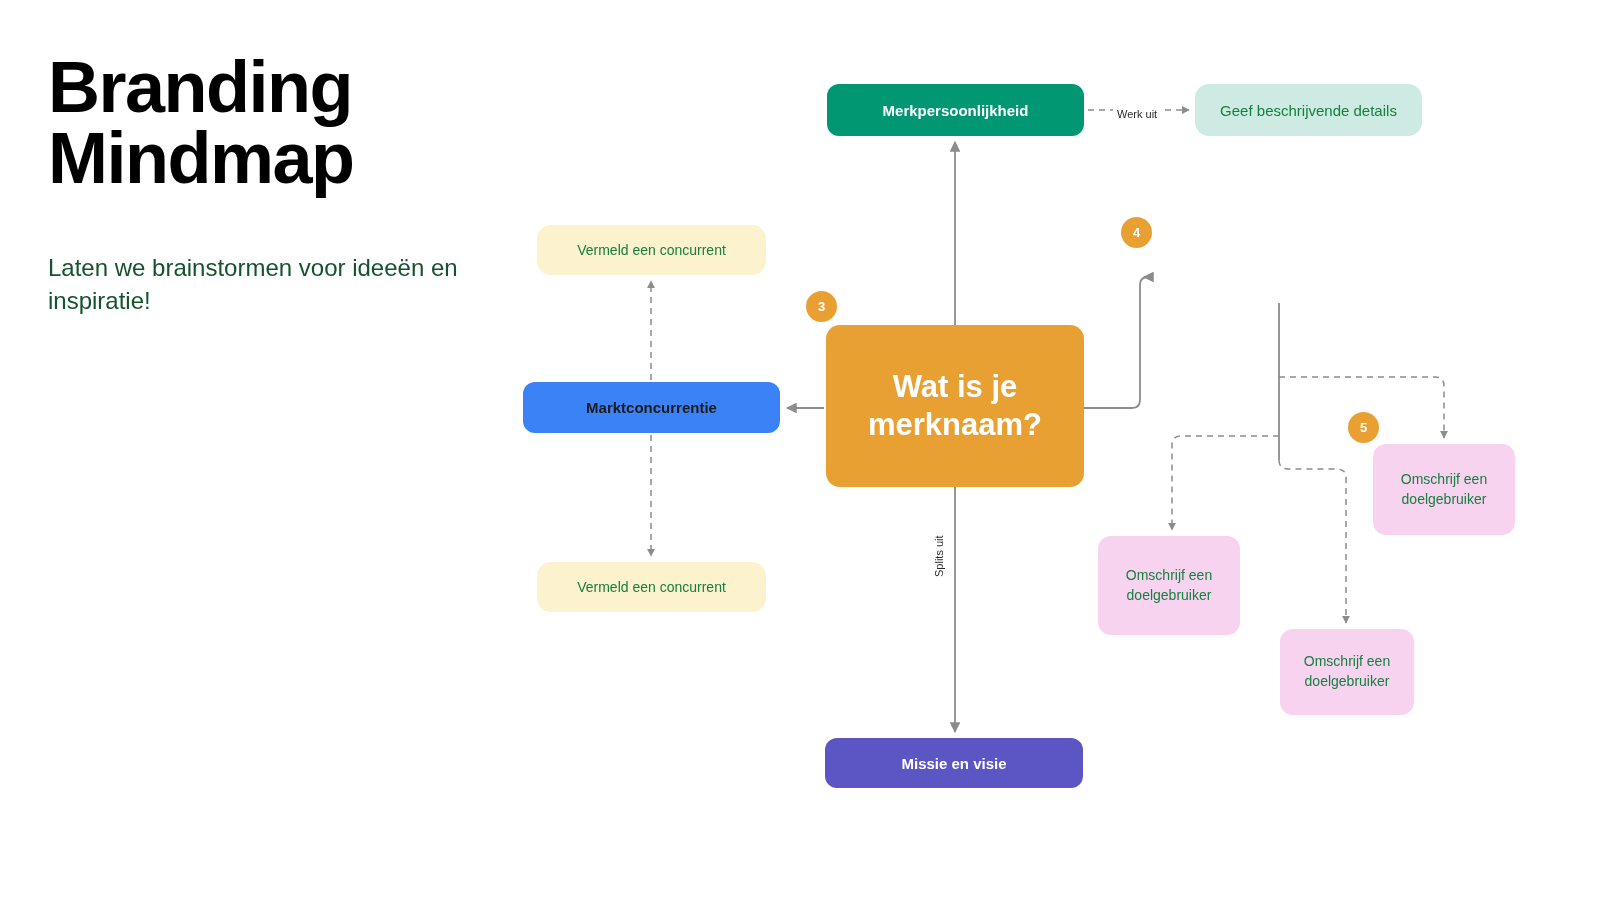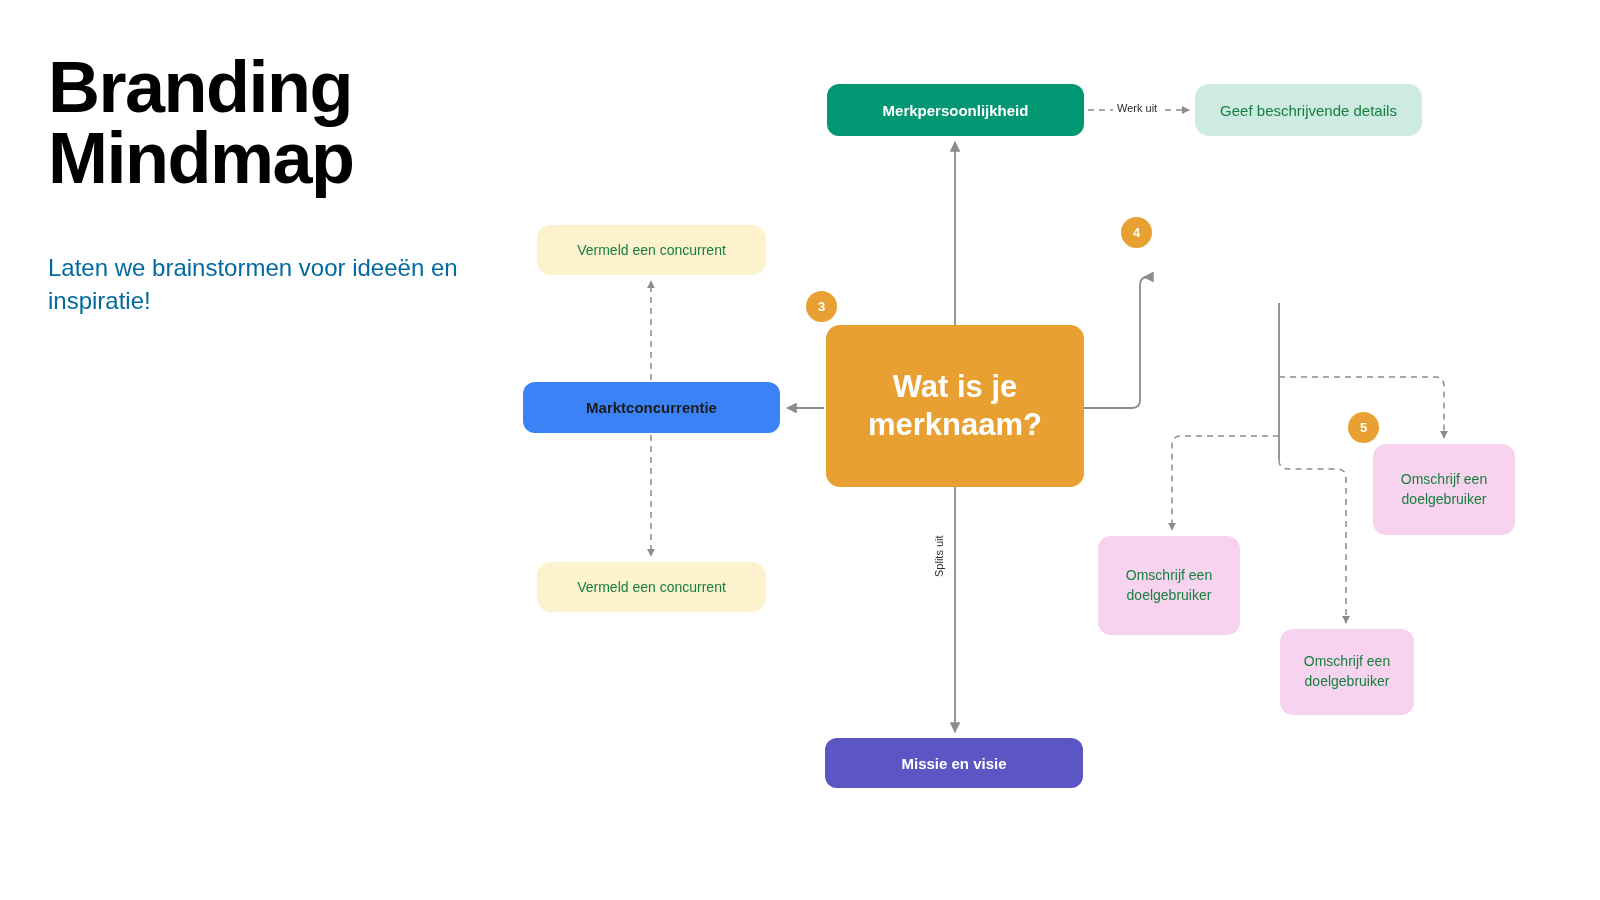--- a/index.html
+++ b/index.html
@@ -35,21 +35,21 @@
     font-weight: bold;
     letter-spacing: -1.5px;
     color: #000000;
     margin: 0;
     white-space: pre-line;
   }
   #page-subtitle {
     margin-top: 58px;
     font-size: 24px;
     line-height: 1.38;
-    color: #0369a1;
+    color: #14532d;
     font-weight: 400;
   }
 
   
   #connectors {
     position: absolute;
     left: 0;
     top: 0;
     width: 1600px;
     height: 900px;
@@ -174,21 +174,21 @@
   
   .edge-label {
     position: absolute;
     font-size: 11px;
     color: #2b2b2b;
     background: #ffffff;
     padding: 0 4px;
     z-index: 4;
     white-space: nowrap;
   }
-  #edge-label-werk-uit { left: 1113px; top: 102px; }
+  #edge-label-werk-uit { left: 1113px; top: 108px; }
   #edge-label-splits-uit {
     left: 933px;
     top: 580px;
     transform: rotate(-90deg);
     transform-origin: left top;
     padding: 0 3px;
   }
 </style>
 </head>
 <body>

